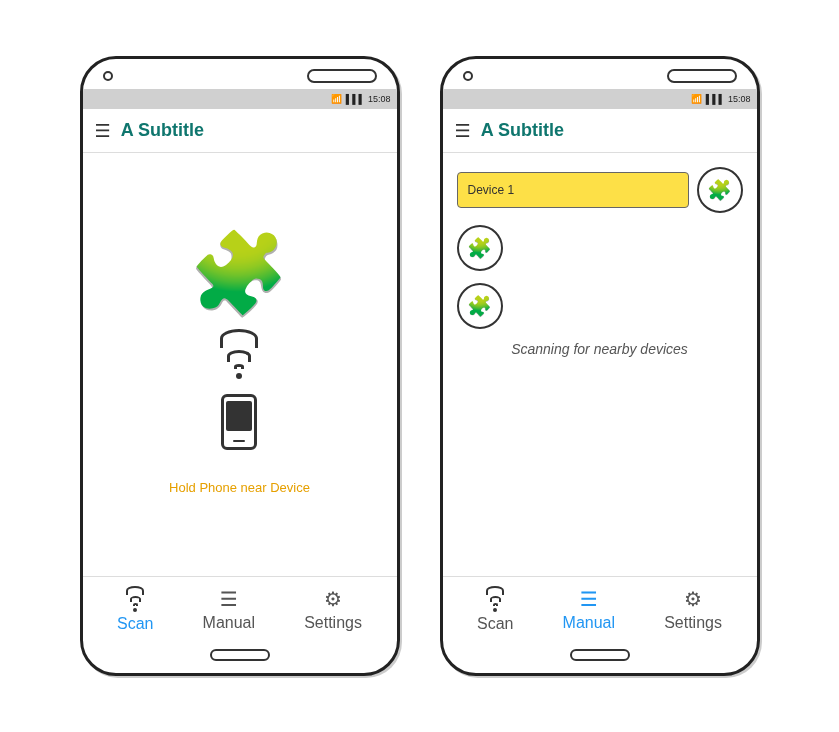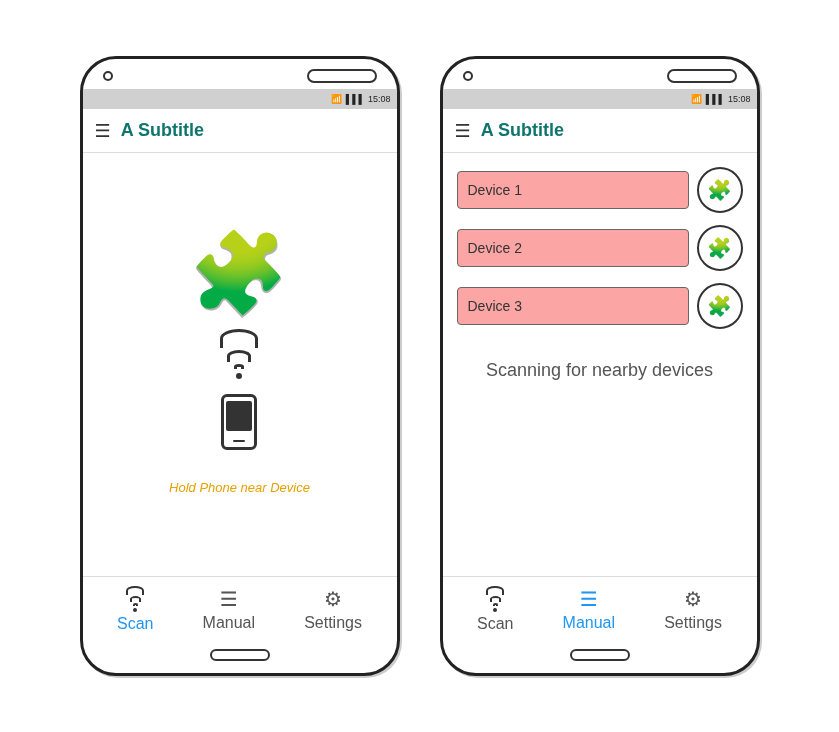--- a/index.html
+++ b/index.html
@@ -180,21 +180,20 @@
     .device-screen {
       width: 26px;
       height: 30px;
       background: #333;
       border-radius: 2px;
     }
 
     .hold-text {
       color: #e6a000;
       font-size: 13px;
-      font-style: italic;
       text-align: left;
       margin-top: 10px;
     }
 
     
     .bottom-nav {
       height: 65px;
       border-top: 1px solid #ddd;
       display: flex;
       align-items: center;
@@ -258,23 +257,23 @@
       display: flex;
       align-items: center;
       gap: 8px;
     }
 
     .device-name-box {
       flex: 1;
       border: 1.5px solid #666;
       border-radius: 4px;
       padding: 10px 10px;
-      font-size: 14px;
+      font-size: 12px;
       color: #333;
-      background: #fca5a5;
+      background: #fde047;
     }
 
     .device-connect-btn {
       width: 46px;
       height: 46px;
       border: 2px solid #333;
       border-radius: 50%;
       display: flex;
       align-items: center;
       justify-content: center;
@@ -282,24 +281,25 @@
       cursor: pointer;
       flex-shrink: 0;
     }
 
     .puzzle-small {
       font-size: 20px;
       color: #333;
     }
 
     .scanning-text {
-      font-size: 18px;
+      font-size: 14px;
       color: #555;
+      font-style: italic;
       text-align: center;
-      margin-top: 19px;
+      margin-top: 0;
     }
 
     
     .gear { font-size: 20px; }
 
     
     .list-icon { font-size: 20px; }
 
     
     .wifi-small {
@@ -397,27 +397,25 @@
     </div>
 
     <div class="device-list">
       <div class="device-row">
         <div class="device-name-box">Device 1</div>
         <div class="device-connect-btn">
           <span class="puzzle-small">🧩</span>
         </div>
       </div>
       <div class="device-row">
-        <div class="device-name-box">Device 2</div>
         <div class="device-connect-btn">
           <span class="puzzle-small">🧩</span>
         </div>
       </div>
       <div class="device-row">
-        <div class="device-name-box">Device 3</div>
         <div class="device-connect-btn">
           <span class="puzzle-small">🧩</span>
         </div>
       </div>
       <div class="scanning-text">Scanning for nearby devices</div>
     </div>
 
     <div class="bottom-nav">
       <div class="nav-item">
         <div class="wifi-small nav-icon">

